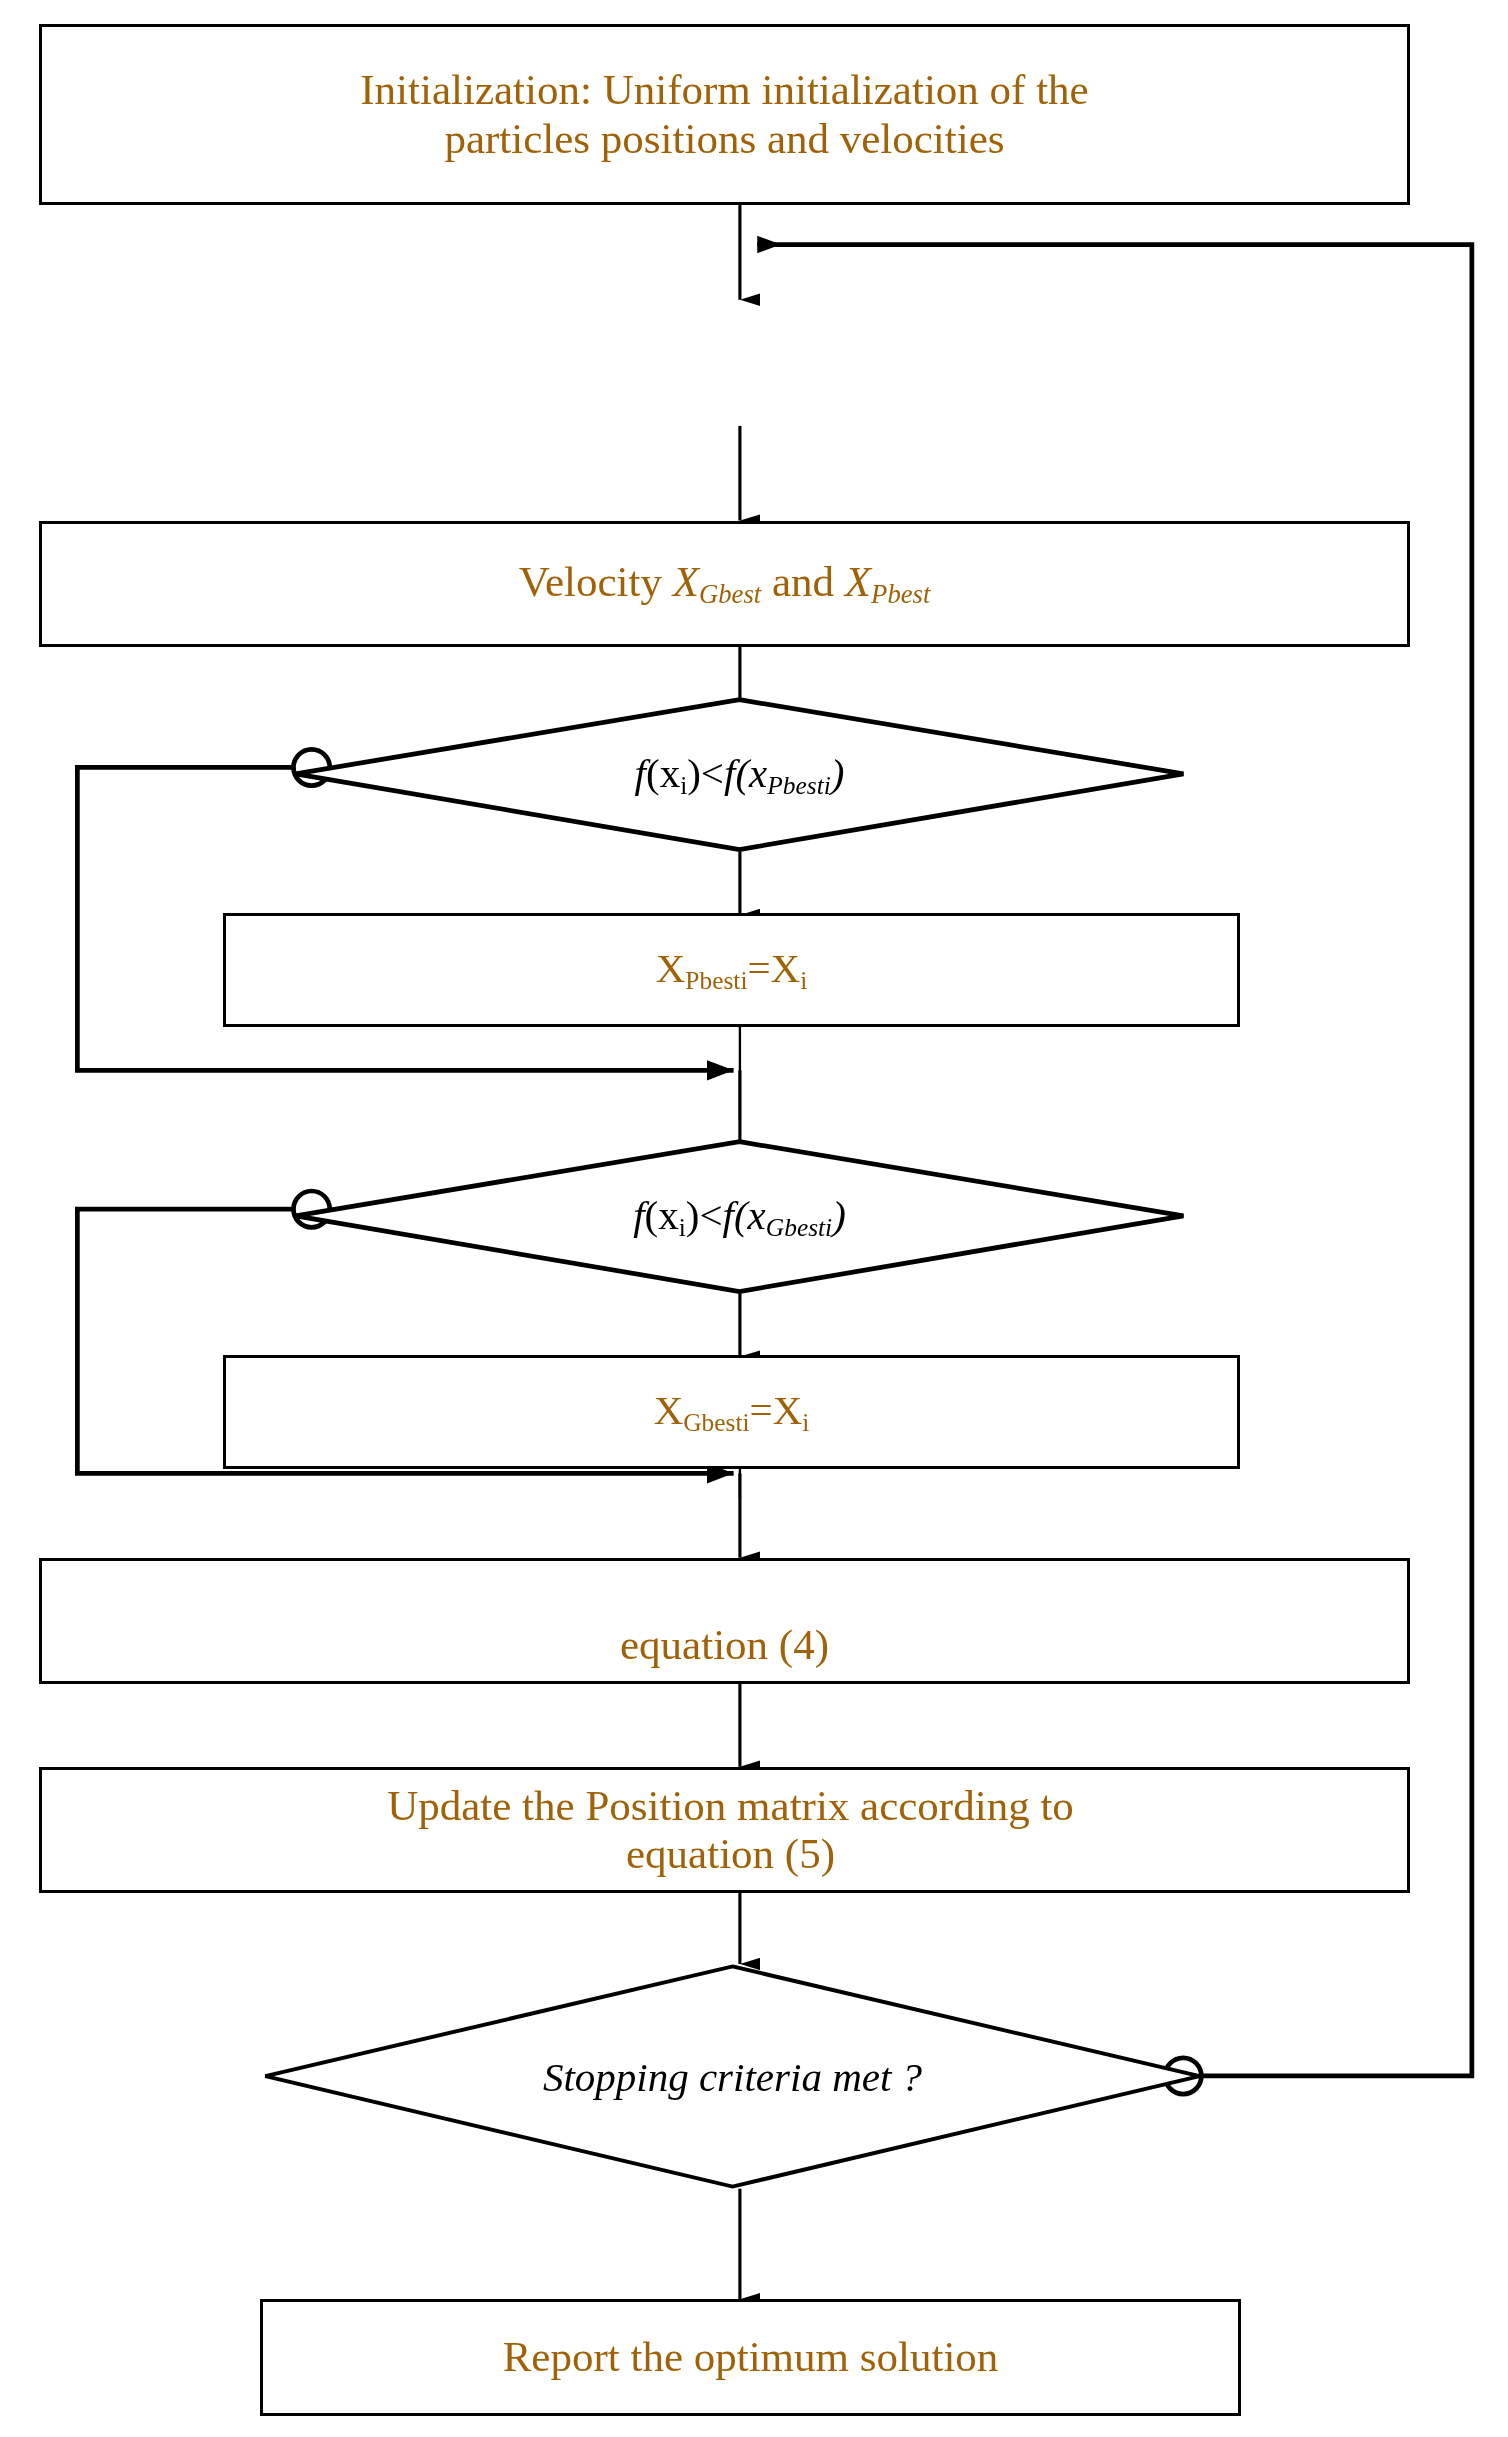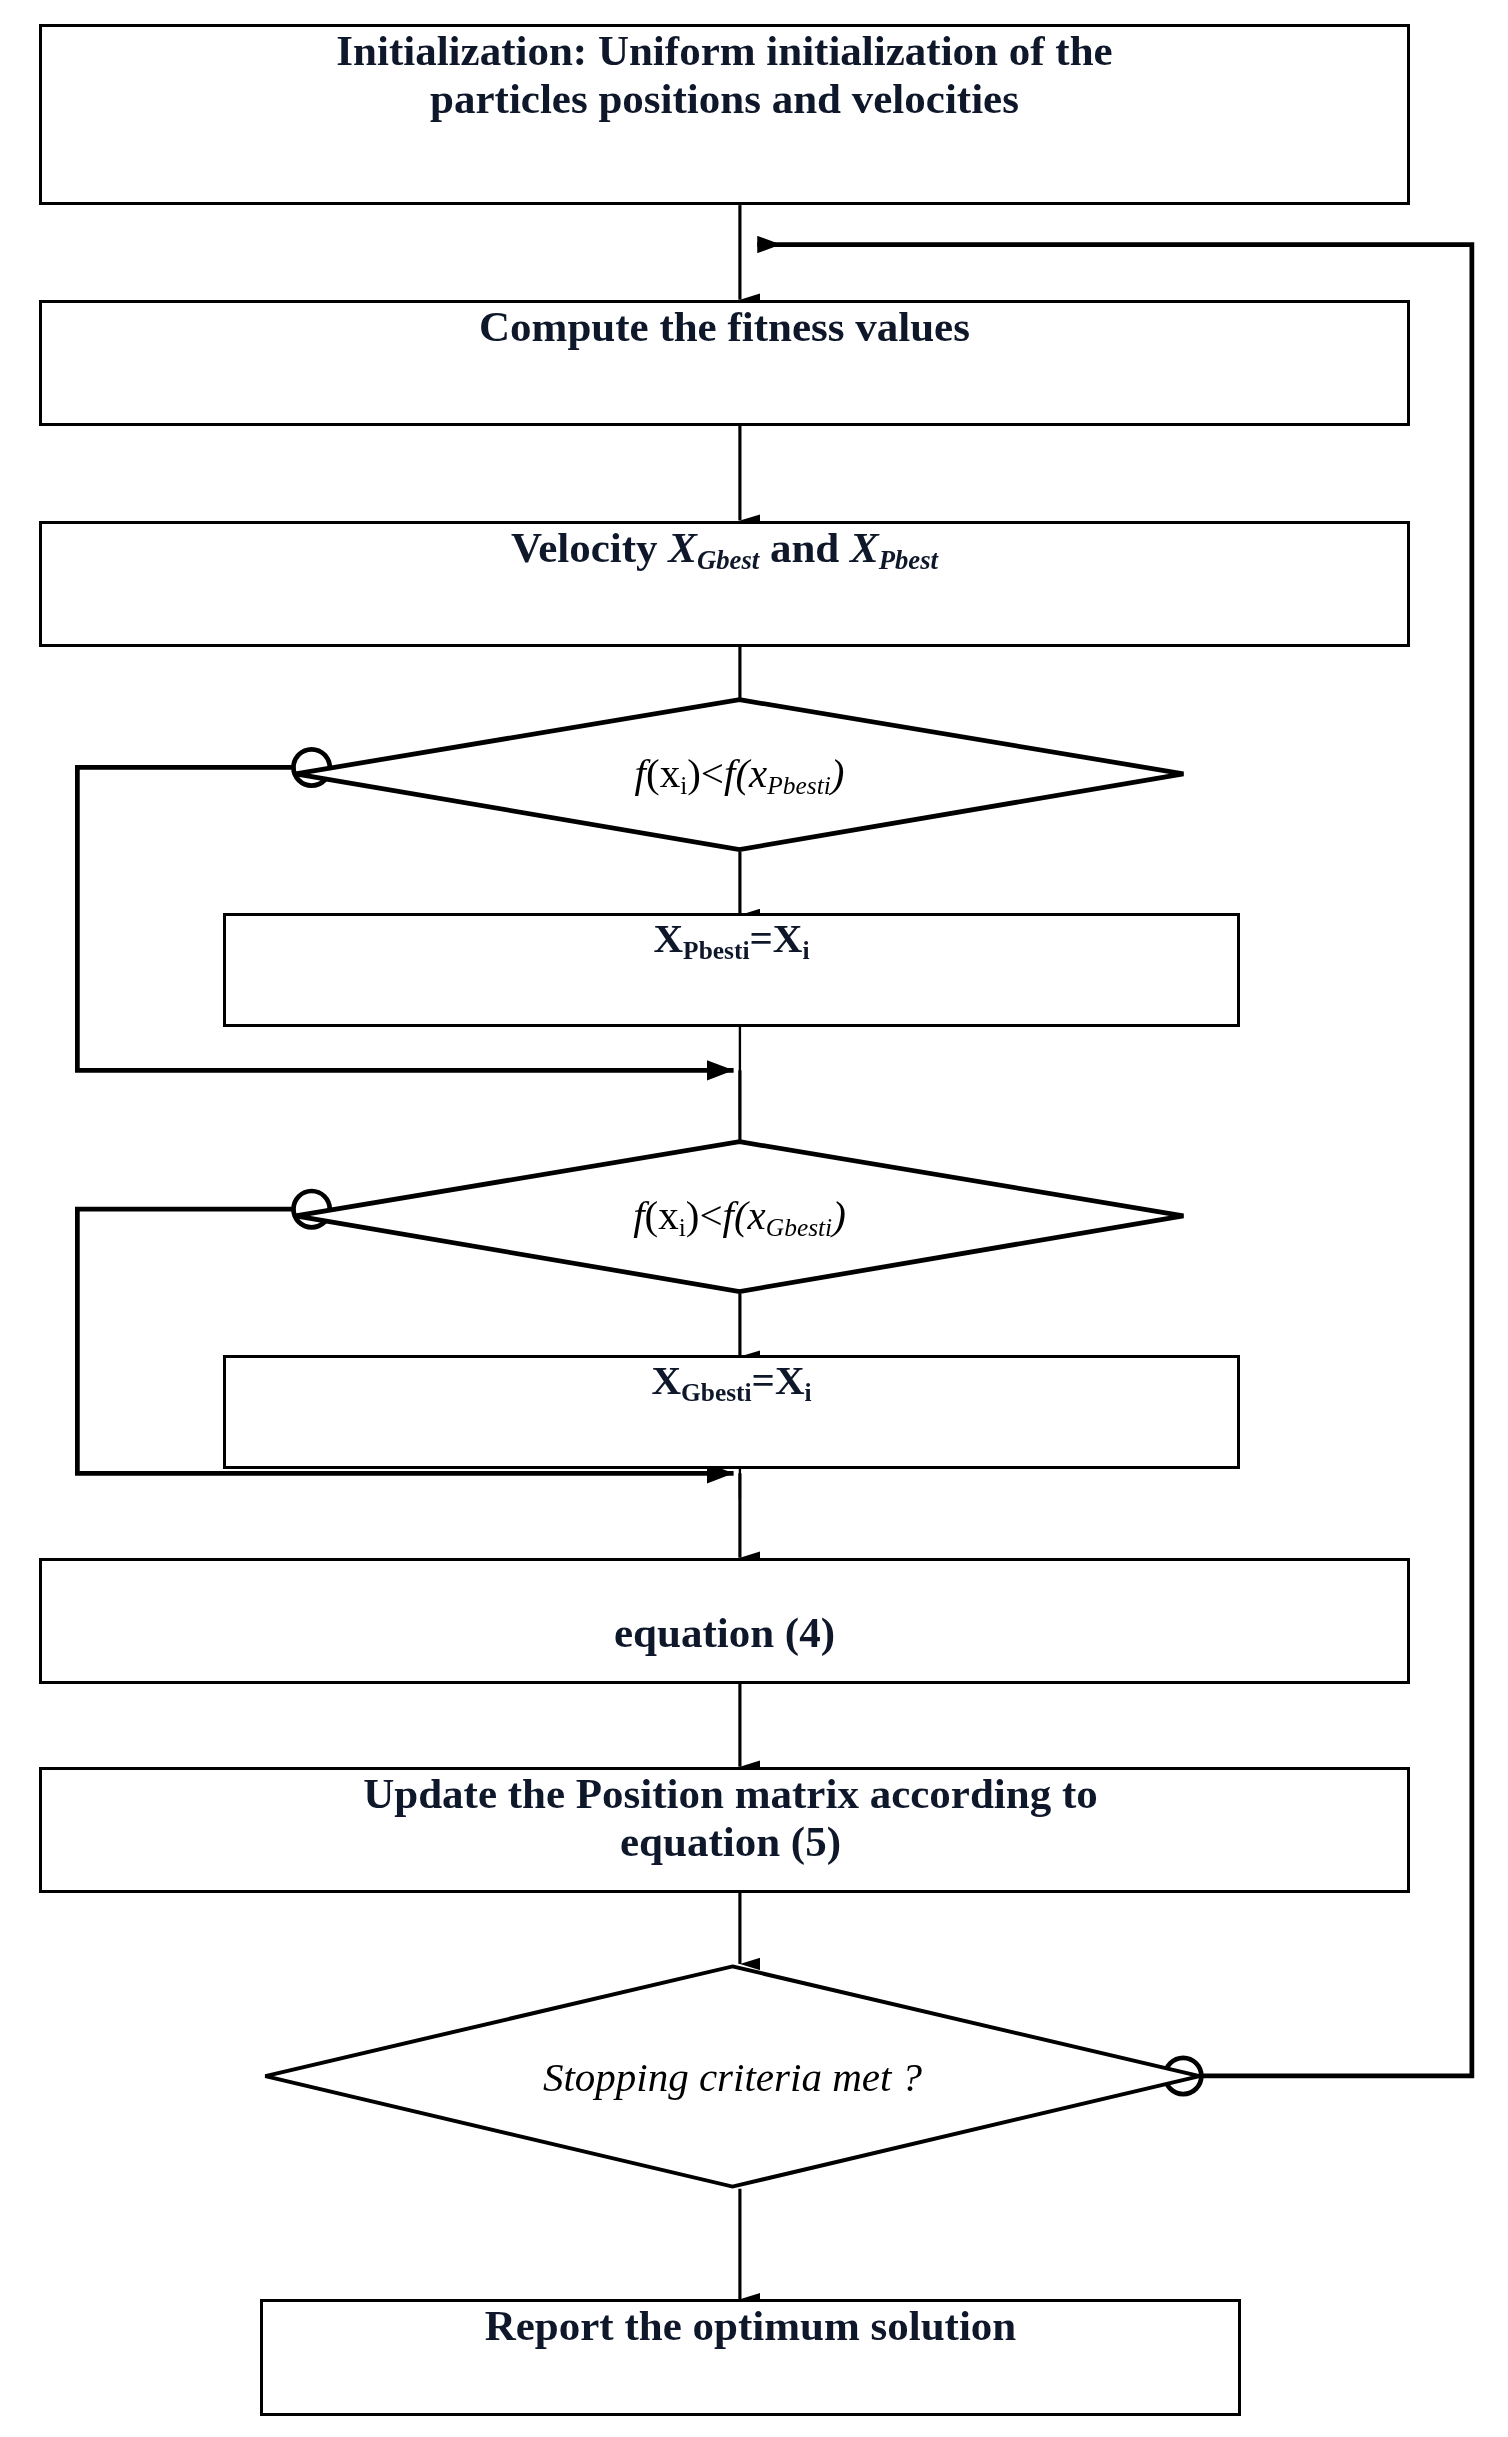--- a/index.html
+++ b/index.html
@@ -1,19 +1,19 @@
 <!DOCTYPE html>
 <html style="font-size:12.6px"><head>
 <meta charset="utf-8">
 <style>
   html,body{margin:0;padding:0;background:#ffffff;}
   body{font-family:"Liberation Serif", serif;}
   #stage{position:relative;width:1509px;height:2438px;background:#ffffff;overflow:hidden;}
 
-  .node{position:absolute;box-sizing:border-box;display:flex;justify-content:center;text-align:center;color:#0f172a;font-weight:bold;}
+  .node{position:absolute;box-sizing:border-box;display:flex;align-items:center;justify-content:center;text-align:center;color:#a16207;}
 
   .proc{border:3.2px solid #000;background:#fff;}
   .proc .txt{line-height:1.12;padding:0 11px;}
 
   .diamond-wrap{position:absolute;}
   .diamond-wrap svg{position:absolute;left:0;top:0;overflow:visible;}
   .diamond-label{position:absolute;left:0;top:0;width:100%;height:100%;
     display:flex;align-items:center;justify-content:center;color:#000;pointer-events:none;}
 
   svg.lines{position:absolute;left:0;top:0;width:1509px;height:2438px;overflow:visible;}
@@ -79,23 +79,20 @@
     <circle cx="1500" cy="2632" r="23" fill="#fff" stroke="#000" stroke-width="6"></circle>
   </svg>
 
   <div class="node proc" style="left:39px;top:24px;width:1371px;height:181px;">
     <div class="txt t-big">
       <span>Initialization: Uniform initialization of the</span><br>
       <span>particles positions and velocities</span>
     </div>
   </div>
 
-  <div class="node proc" style="left:39px;top:300px;width:1371px;height:126px;">
-    <div class="txt t-big">Compute the fitness values</div>
-  </div>
 
   <div class="node proc" style="left:39px;top:521px;width:1371px;height:126px;">
     <div class="txt t-big">
       <span>Velocity </span><span class="it">X</span><span class="sub-it">Gbest</span><span> and </span><span class="it">X</span><span class="sub-it">Pbest</span>
     </div>
   </div>
 
   <div class="diamond-wrap" style="left:294px;top:698px;width:891px;height:154px;">
     <svg width="891" height="154" viewBox="0 0 1130 195" xmlns="http://www.w3.org/2000/svg">
       <polygon points="565,2 1128,96 565,192 2,96" fill="#fff" stroke="#000" stroke-width="6"></polygon>

